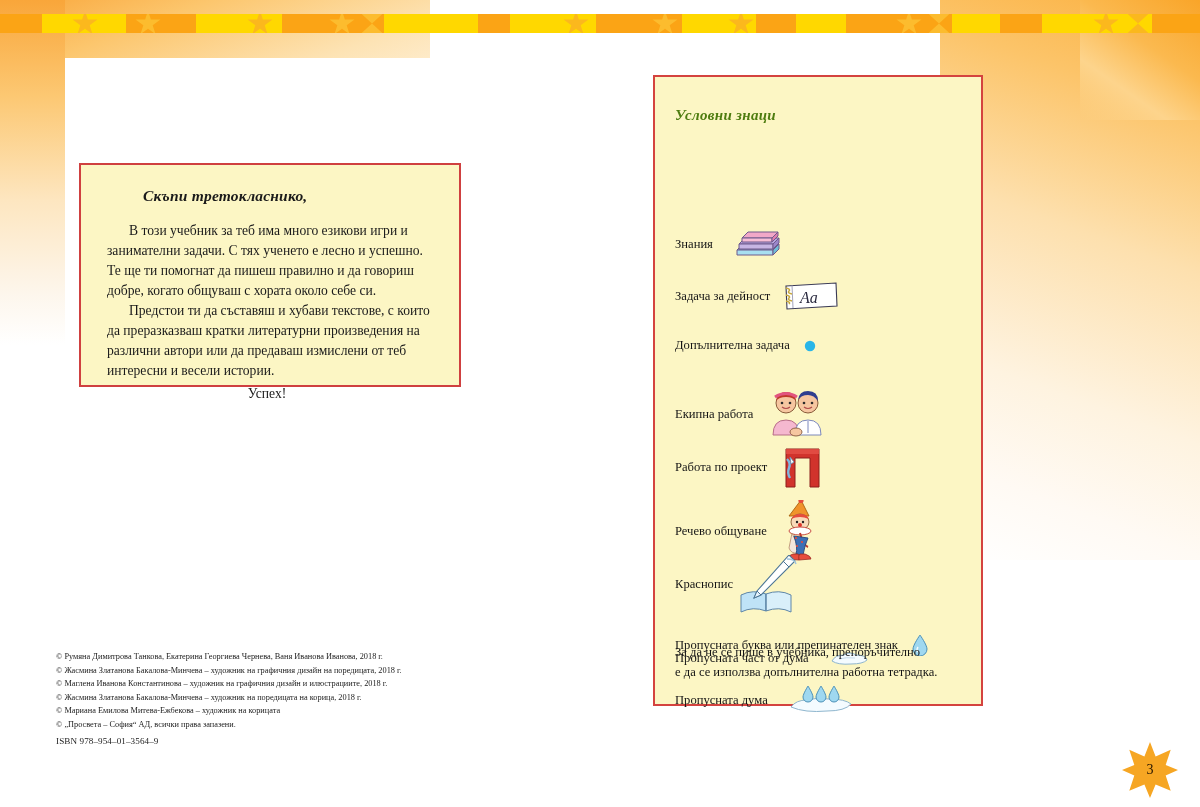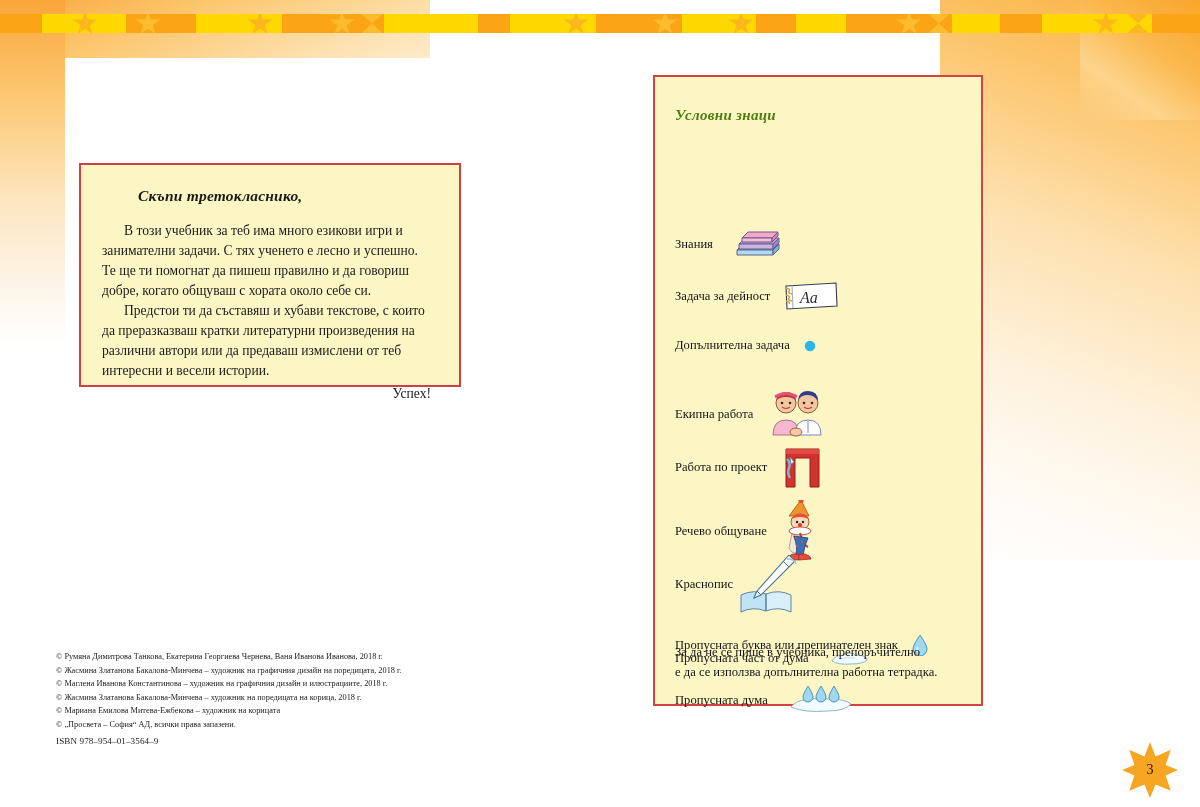--- a/index.html
+++ b/index.html
@@ -92,41 +92,41 @@
   }
   .letter-box {
     position: absolute;
     left: 79px; top: 163px;
     width: 382px; height: 224px;
     background: #fcf6c4;
     border: 2px solid #cf4040;
     box-sizing: border-box;
   }
   .letter-inner {
-    padding: 18px 24px 0 17px;
+    padding: 18px 24px 0 22px;
   }
   .letter-title {
     font-style: italic;
     font-weight: bold;
     font-size: 15.5px;
     color: #1a1a1a;
     margin: 4px 0 16px 40px;
     letter-spacing: .2px;
   }
   .letter-para {
     font-size: 13.6px;
     color: #1a1a1a;
     line-height: 1.47;
     text-indent: 22px;
     margin: 0 0 0 4px;
   }
   .letter-signoff {
     font-size: 13.6px;
     color: #1a1a1a;
-    text-align: right;
+    text-align: center;
     margin-top: 5px;
     padding-right: 4px;
   }
 
   
   .colophon {
     position: absolute;
     left: 56px; top: 650px;
     width: 520px;
   }

